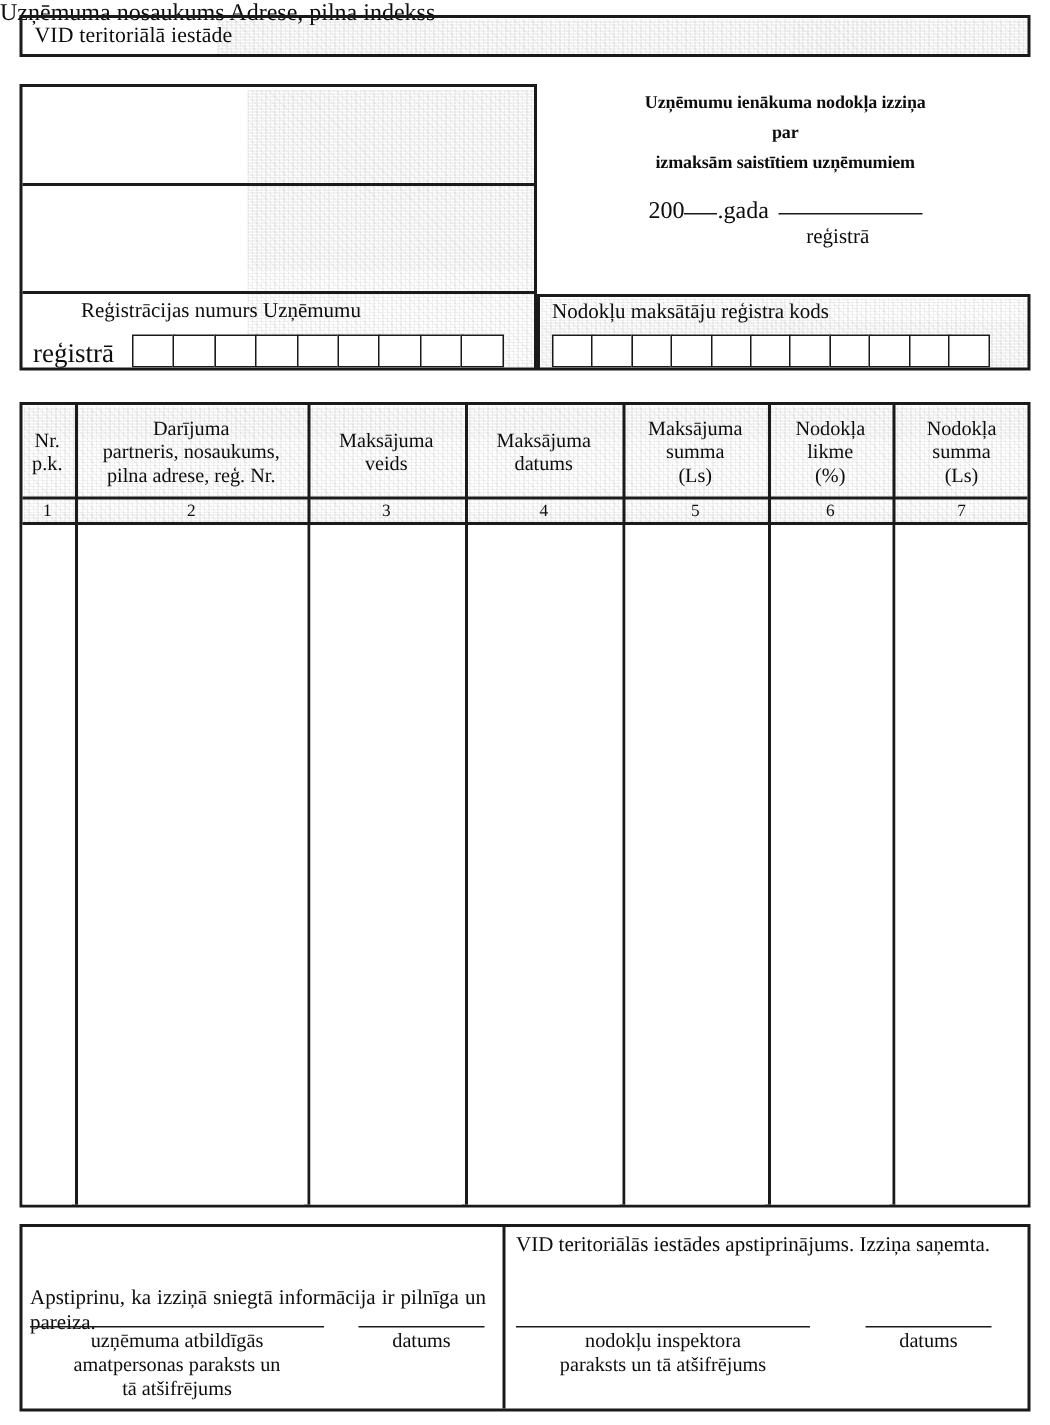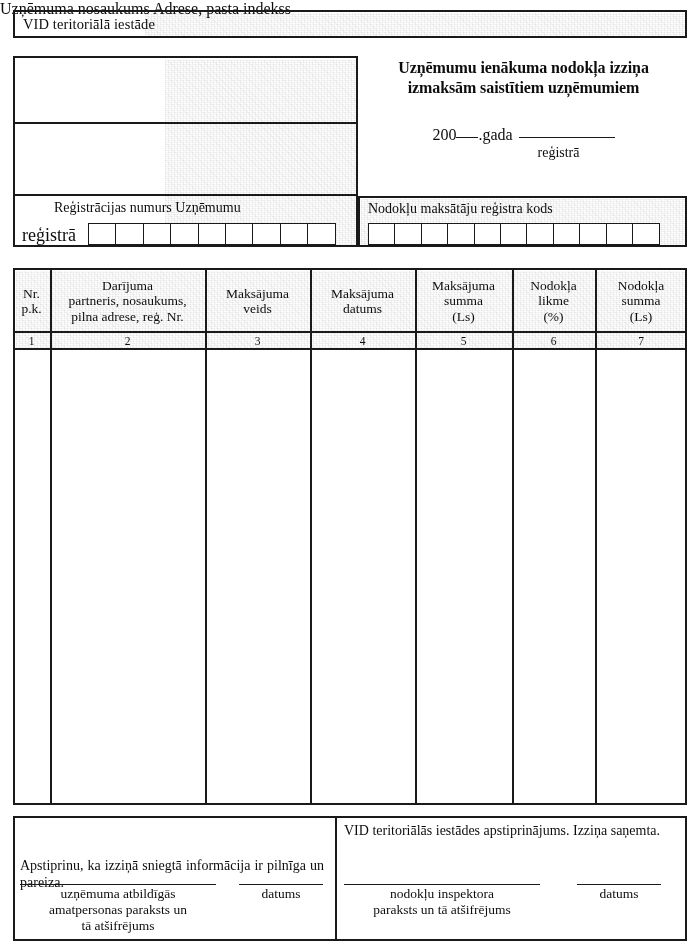--- a/index.html
+++ b/index.html
@@ -103,26 +103,26 @@
   }
 
   
   #title-area {
     position: absolute;
     left: 360px; top: 58px; width: 327px;
     text-align: center;
   }
   #title-area .t-line {
     font-weight: bold;
-    font-size: 16px;
+    font-size: 12px;
     line-height: 20px;
     letter-spacing: -0.1px;
   }
   #date-line {
-    margin-top: 28px;
+    margin-top: 14px;
     font-size: 16px;
     white-space: nowrap;
     font-family: Liberation Serif, serif;
   }
   #date-line .year-blank {
     display: inline-block;
     border-bottom: 1.4px solid #1a1a1a;
     width: 22px;
     vertical-align: 2px;
   }
@@ -219,21 +219,21 @@
 <div class="frame" id="vid-box">
   <span class="lbl">VID teritoriālā iestāde</span>
   <div class="scan-noise" style="left:130px;top:1px;width:540px;height:24px;"></div>
 </div>
 
 
 <div class="frame" id="company-block">
   <div class="scan-noise" style="left:150px;top:2px;width:191px;height:185px;"></div>
 </div>
 <span class="seg-label" style="left:22px;top:66px;">Uzņēmuma nosaukums</span>
-<span class="seg-label" style="left:22px;top:134px;">Adrese, pasta indekss</span>
+<span class="seg-label" style="left:22px;top:134px;">Adrese, pilna indekss</span>
 <div class="rule" id="divider-company-address"></div>
 <div class="rule" id="divider-address-reg"></div>
 
 <span id="reg-label-line1">Reģistrācijas numurs Uzņēmumu</span>
 <span id="reg-label-line2">reģistrā</span>
 <div class="boxrow" id="reg-code-row">
     <div class="codebox"></div>
     <div class="codebox"></div>
     <div class="codebox"></div>
     <div class="codebox"></div>
@@ -259,20 +259,21 @@
     <div class="codebox"></div>
     <div class="codebox"></div>
     <div class="codebox"></div>
     <div class="codebox"></div>
     <div class="codebox"></div>
   </div>
 
 
 <div id="title-area">
   <div class="t-line">Uzņēmumu ienākuma nodokļa izziņa</div>
+  <div class="t-line">par</div>
   <div class="t-line">izmaksām saistītiem uzņēmumiem</div>
   <div id="date-line">
     <span>200</span><span class="year-blank"></span><span>.gada</span><span class="month-blank"></span>
   </div>
   <div id="month-caption">reģistrā</div>
 </div>
 
 
 <div class="frame" id="main-table">
   <div class="scan-noise" style="left:1px;top:1px;width:670px;height:60px;"></div>

